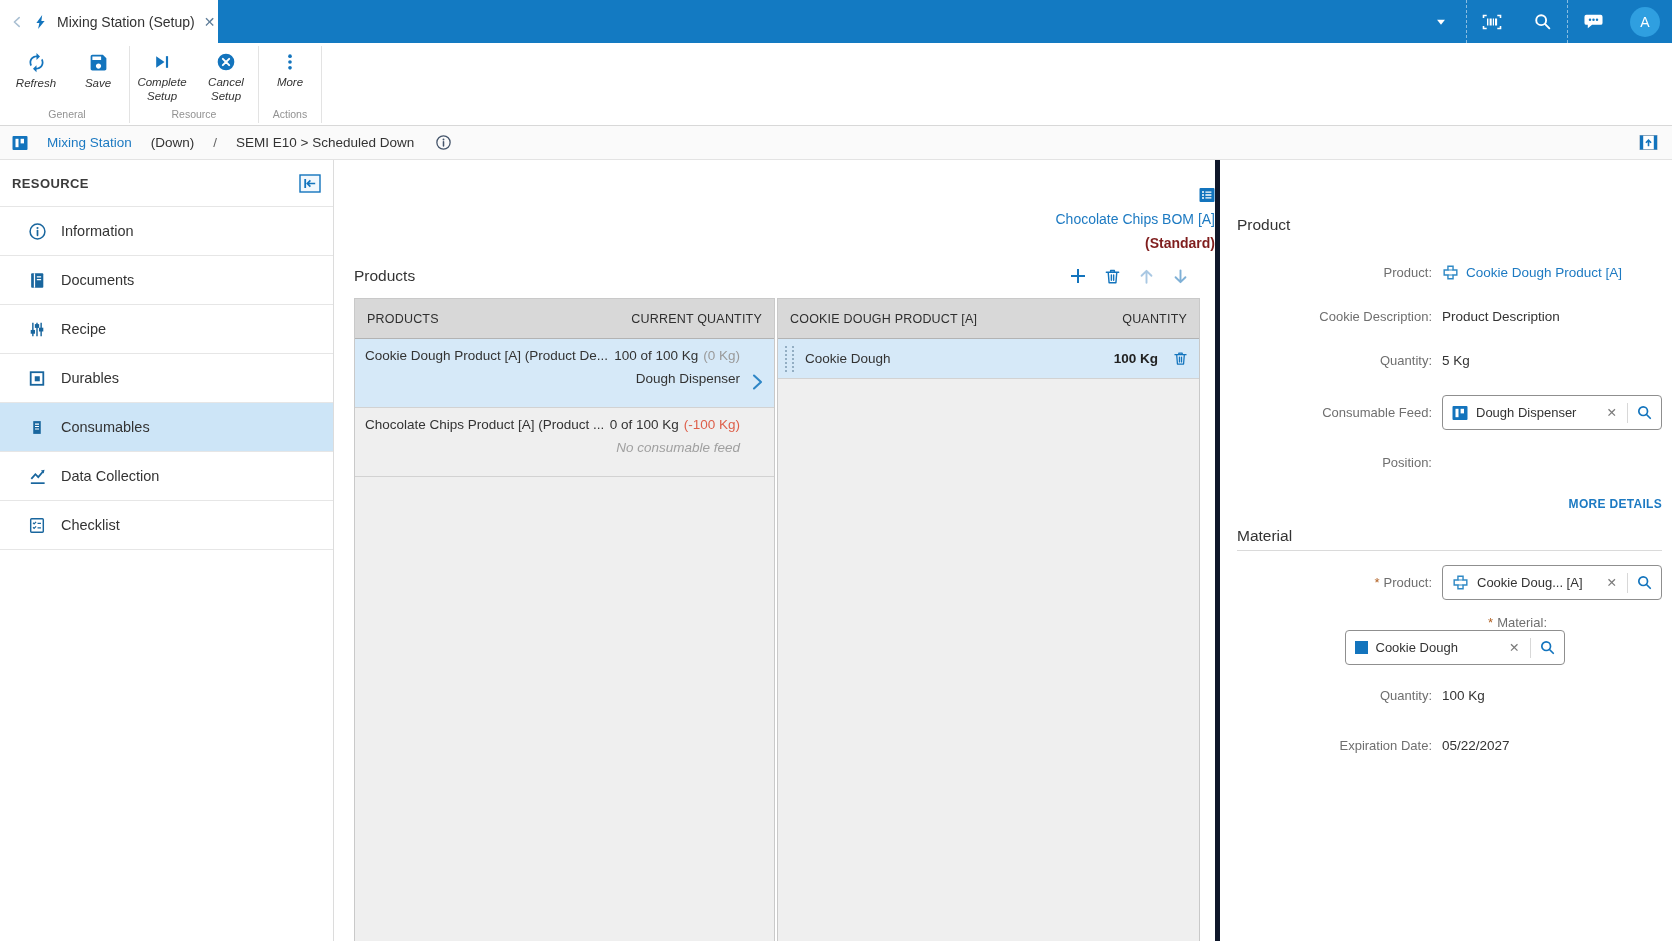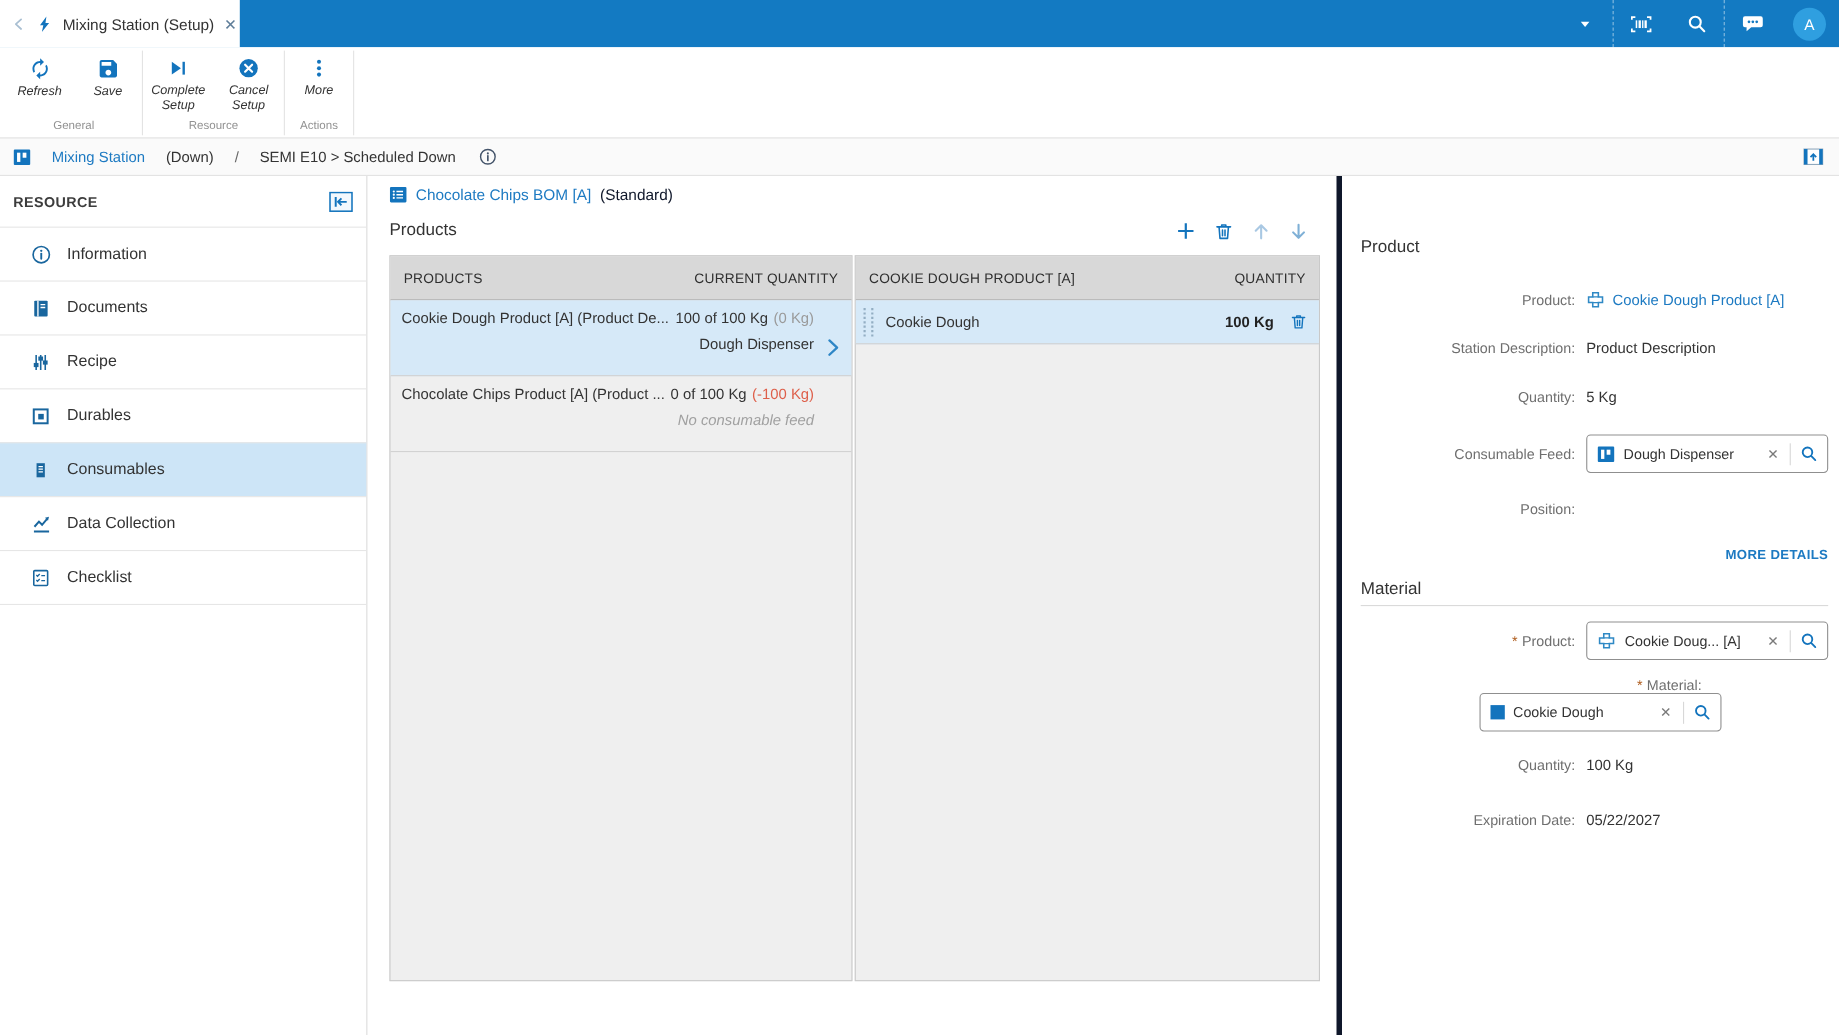--- a/index.html
+++ b/index.html
@@ -52,23 +52,23 @@
   .sb-title { font-size:13px; font-weight:700; color:#3c3c3c; letter-spacing:.4px; }
   .sb-collapse { margin-left:auto; cursor:pointer; display:flex; }
   .sb-item { height:48px; display:flex; align-items:center; gap:14px;
              padding:0 12px 0 27px; border-top:1px solid #e6e6e6; font-size:14.5px; cursor:pointer; }
   .sb-item:last-child { border-bottom:1px solid #e6e6e6; }
   .sb-item.selected { background:#cde5f7; }
   .sb-icon { width:20px; display:flex; justify-content:center; }
 
   
   .main { width:881px; flex:0 0 auto; box-sizing:border-box; padding-left:20px; }
-  .bom-row { margin-top:9px; display:flex; align-items:flex-start; gap:8px; font-size:14px; }
+  .bom-row { margin-top:27px; display:flex; align-items:flex-end; gap:8px; font-size:14px;flex-direction:column; }
   .bom-link { color:#1d7ac2; cursor:pointer; }
-  .bom-type { color:#0f172a; }
+  .bom-type { color:#7f1d1d;font-weight:bold; }
   .products-row { margin-top:14px; display:flex; align-items:center; height:22px; }
   .products-title { font-size:15.5px; color:#333; }
   .prod-actions { margin-left:auto; display:flex; gap:15px; align-items:center; margin-right:25px; }
   .icon-btn { cursor:pointer; display:flex; }
 
   .tables { margin-top:11px; display:flex; gap:2px; height:660px; }
   .table { background:#efefef; border:1px solid #c9c9c9; box-sizing:border-box;
            display:flex; flex-direction:column; }
   .t1 { width:421px; } .t2 { width:423px; }
   .thead { height:40px; flex:0 0 auto; background:#d8d8d8; border-bottom:1px solid #b3b3b3;
@@ -449,21 +449,21 @@
         <span class="fvalue link">
           <svg width="17" height="17" viewBox="0 0 18 18" fill="none" stroke="#2f89c5" stroke-width="1.5">
               <path d="M6.3 2.3h5.4v4h4v5.4h-4v4H6.3v-4h-4V6.3h4z"></path>
               <path d="M6.3 6.3h5.4M6.3 11.7h5.4" stroke-width="1.1"></path>
             </svg>
           <span>Cookie Dough Product [A]</span>
         </span>
       </div>
 
       <div class="frow">
-        <span class="flabel">Station Description:</span>
+        <span class="flabel">Cookie Description:</span>
         <span class="fvalue">Product Description</span>
       </div>
 
       <div class="frow" style="margin-bottom:25px;">
         <span class="flabel">Quantity:</span>
         <span class="fvalue">5 Kg</span>
       </div>
 
       <div class="frow" style="margin-bottom:22px;">
         <span class="flabel">Consumable Feed:</span>

